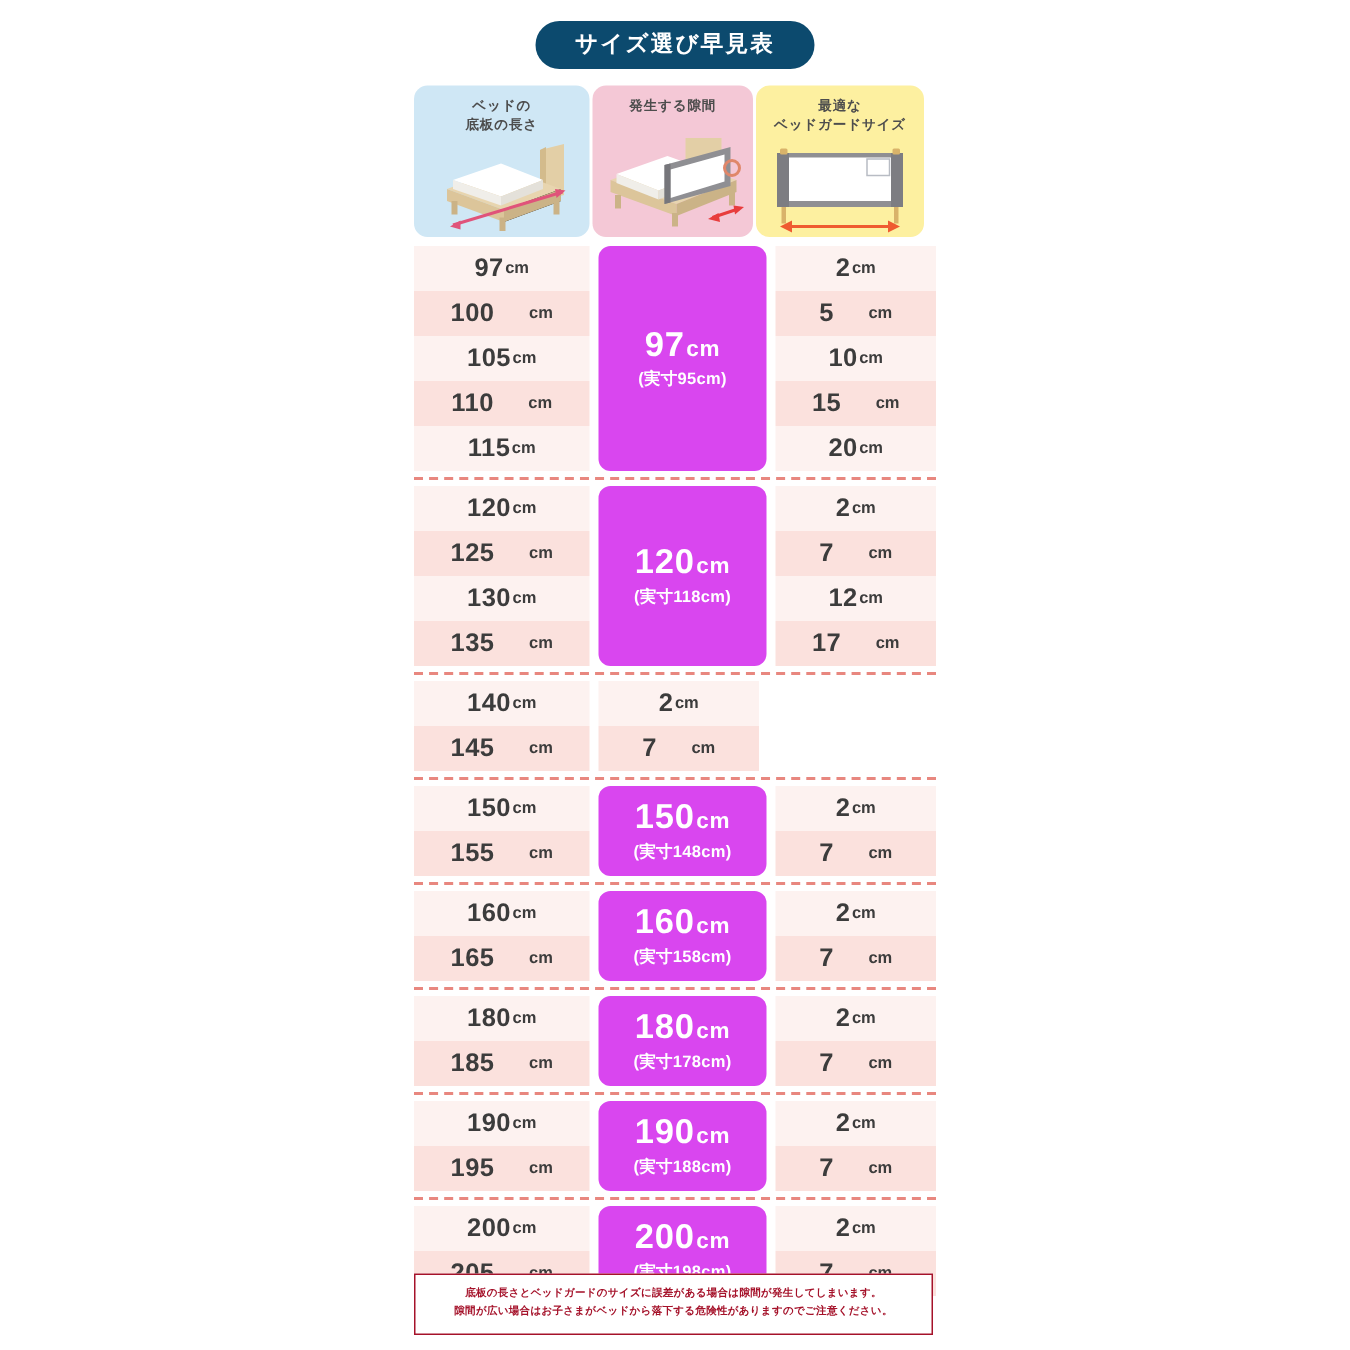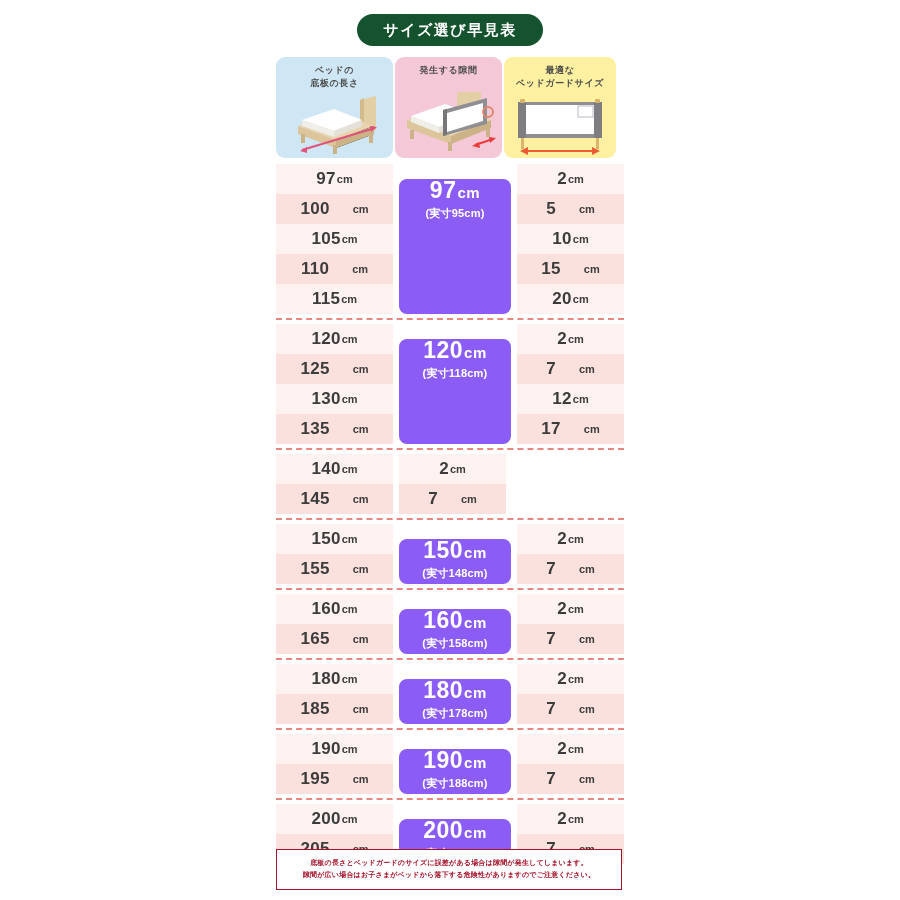--- a/index.html
+++ b/index.html
@@ -9,21 +9,21 @@
     font-family:"Liberation Sans","DejaVu Sans",sans-serif;
     -webkit-font-smoothing:antialiased;
     overflow:hidden;
   }
   #root{position:relative;width:900px;height:900px;}
 
   
   .title-wrap{position:absolute;left:0;top:14px;width:900px;text-align:center;}
   .title-pill{
     display:inline-block;
-    background:#14532d;
+    background:#0c4a6e;
     color:#ffffff;
     font-size:15px;
     font-weight:bold;
     letter-spacing:1.5px;
     padding:8px 26px 9px 26px;
     border-radius:16px;
     line-height:1;
   }
 
   
@@ -76,26 +76,25 @@
     font-size:17px;
     letter-spacing:.3px;
     white-space:nowrap;
   }
   .cell .unit{font-size:11px;font-weight:bold;margin-left:1px;letter-spacing:0;}
   .cell.odd{background:#fdf2f0;}
   .cell.even{background:#fbe1dd;gap:22px;}
 
   .mid-box{
     position:absolute;left:0;right:0;top:0;bottom:0;
-    background:#8b5cf6;
+    background:#d946ef;
     border-radius:8px;
     display:flex;flex-direction:column;
-    align-items:center;
+    align-items:center;justify-content:center;
     color:#ffffff;
-    margin-top:15px;
   }
   .mid-main{
     font-size:23px;font-weight:bold;letter-spacing:.5px;line-height:1;
     white-space:nowrap;
   }
   .mid-main .unit{font-size:15px;margin-left:1px;}
   .mid-sub{
     font-size:11px;font-weight:bold;margin-top:4px;letter-spacing:.2px;
     white-space:nowrap;
   }

